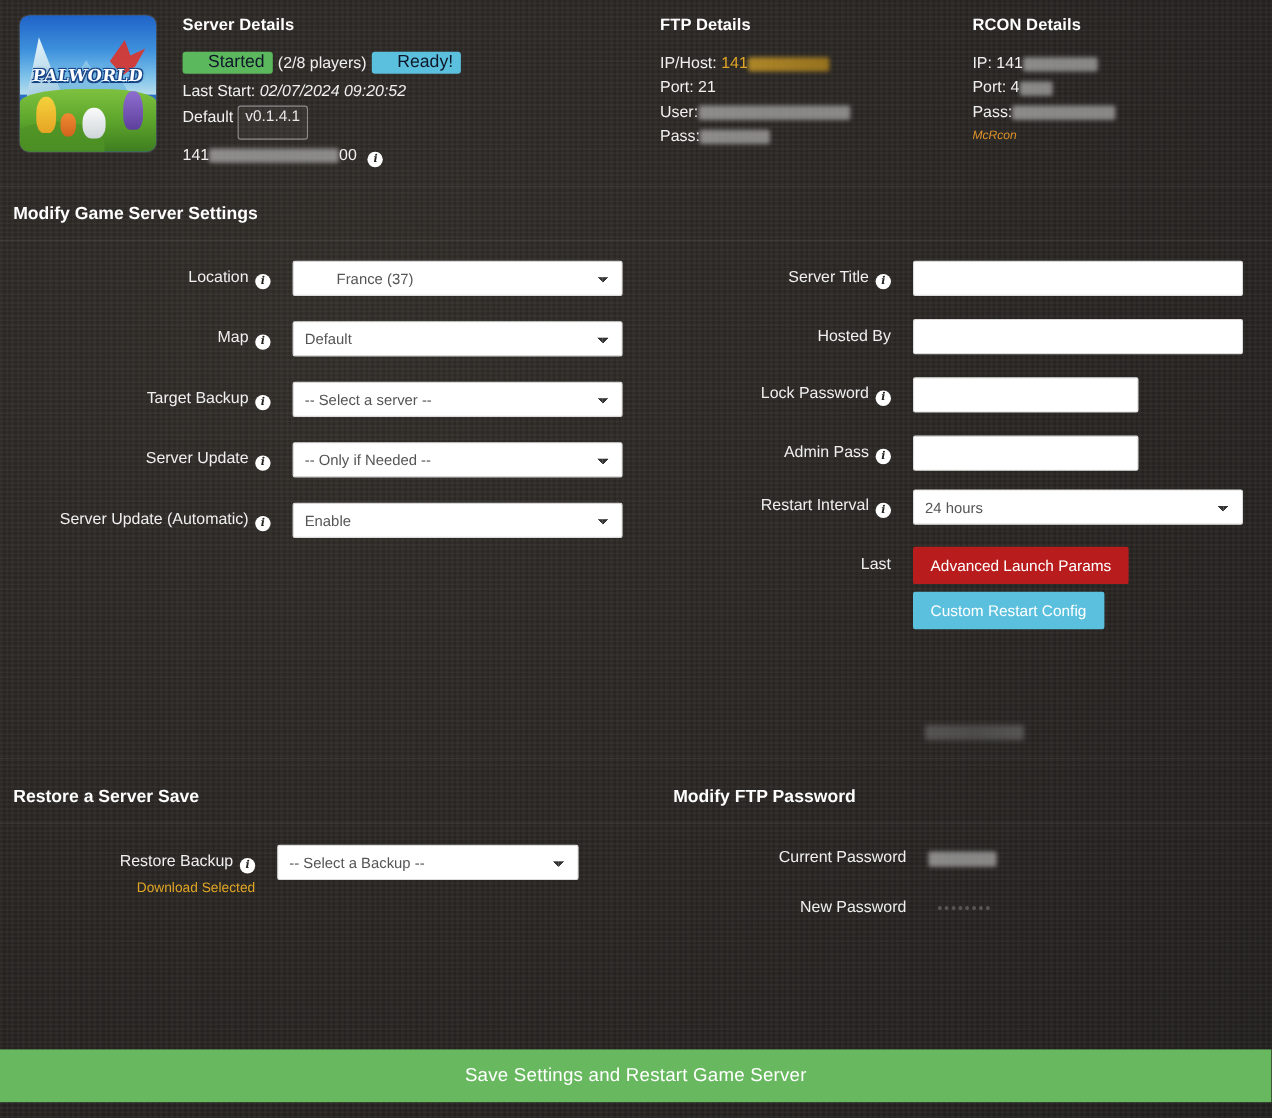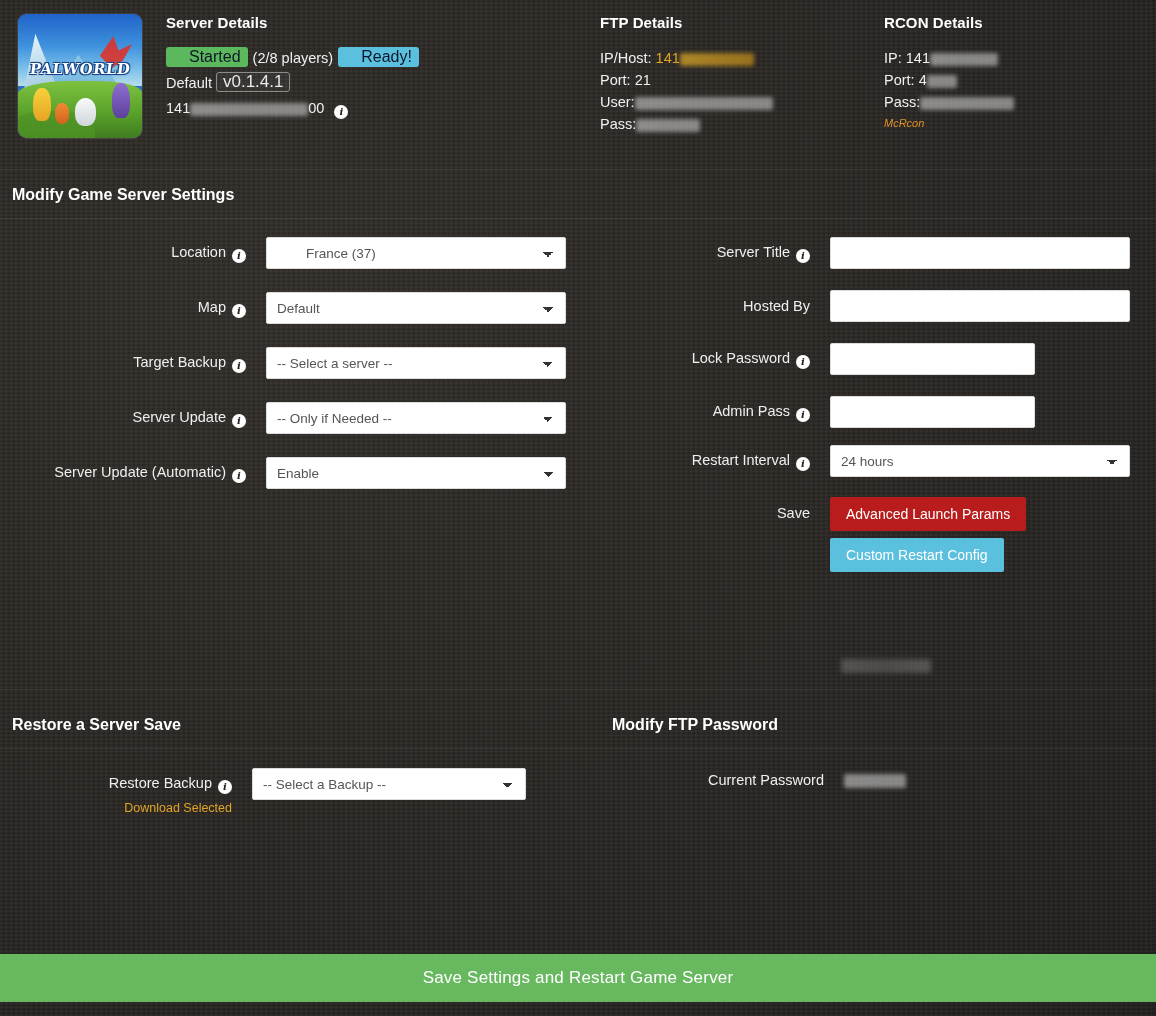--- a/index.html
+++ b/index.html
@@ -142,22 +142,22 @@
     line-height: 15px;
     color: #0f172a;
     vertical-align: 1px;
   }
   .badge-started { background: #5cb85c; }
   .badge-ready   { background: #5bc0de; }
   .badge-version {
     background: rgba(255,255,255,0.04);
     border: 1px solid #8d8d8d;
     color: #e8e8e8;
-    font-size: 17px;
-    padding: 1px 6px 2px 6px;
+    font-size: 14px;
+    padding: 1px 6px 13px 6px;
     border-radius: 3px;
   }
   .players { margin: 0 5px; font-size: 14.5px; }
   .italic-val { font-style: italic; }
 
   .redact {
     display: inline-block;
     vertical-align: middle;
     height: 13px;
     border-radius: 2px;
@@ -324,20 +324,24 @@
     <div class="thumb-logo">PALWORLD</div>
   </div>
 
   <div class="col-server">
     <div class="panel-head">Server Details</div>
 
     <div class="detail-line" style="margin-bottom:3px;">
       <span class="badge badge-started">Started</span><span class="players">(2/8 players)</span><span class="badge badge-ready">Ready!</span>
     </div>
 
+    <div class="detail-line">
+      <span class="lbl">Last Start:</span>
+      <span class="italic-val">02/07/2024 09:20:52</span>
+    </div>
 
     <div class="detail-line" style="margin-top:2px;">
       <span class="lbl">Default</span>
       <span class="badge badge-version">v0.1.4.1</span>
     </div>
 
     <div class="detail-line" style="margin-top:3px;">
       <span>141</span><span class="redact" style="width:118px;"></span><span>00</span>
       <span class="info-icon">i</span>
     </div>
@@ -465,21 +469,21 @@
     <div class="form-row" style="left:600px; top:226px; width:556px;">
       <div class="frm-label" style="width:210px;">
         <span>Restart Interval</span><span class="info-icon">i</span>
       </div>
       <select class="ctl" style="width:300px; margin-left:20px;">
         <option>24 hours</option>
       </select>
     </div>
 
     <div class="form-row" style="left:600px; top:278px; width:556px; align-items:flex-start;">
-      <div class="frm-label" style="width:210px; padding-top:8px;">Save</div>
+      <div class="frm-label" style="width:210px; padding-top:8px;">Last</div>
       <div style="margin-left:20px;">
         <button class="btn-tool btn-red">Advanced Launch Params</button>
         <button class="btn-tool btn-blue">Custom Restart Config</button>
       </div>
     </div>
 
   </div>
 </div>
 
 <div class="rule"></div>
@@ -505,16 +509,22 @@
     </select>
   </div>
 
   <div class="form-row" style="left:600px; top:82px; width:556px;">
     <div class="frm-label" style="width:224px;">Current Password</div>
     <div style="margin-left:20px; position:relative; width:300px; height:16px;">
       <span class="redact" style="width:62px; height:14px;"></span>
     </div>
   </div>
 
+  <div class="form-row" style="left:600px; top:127px; width:556px;">
+    <div class="frm-label" style="width:224px;">New Password</div>
+    <div class="ctl" style="width:276px; margin-left:28px; display:flex; align-items:center;">
+      <span class="pw-dots">••••••••</span>
+    </div>
+  </div>
 
 </div>
 
 <button class="save-bar">Save Settings and Restart Game Server</button>
 
 </body></html>

